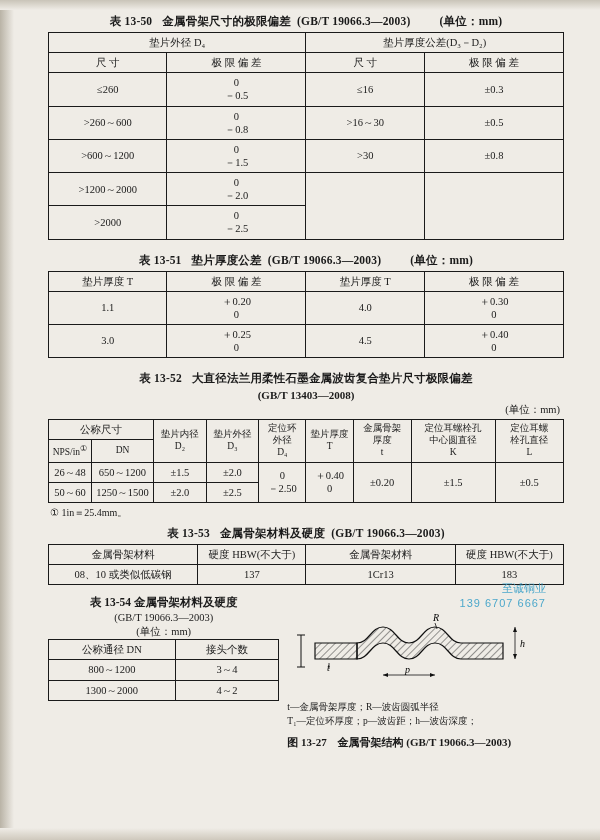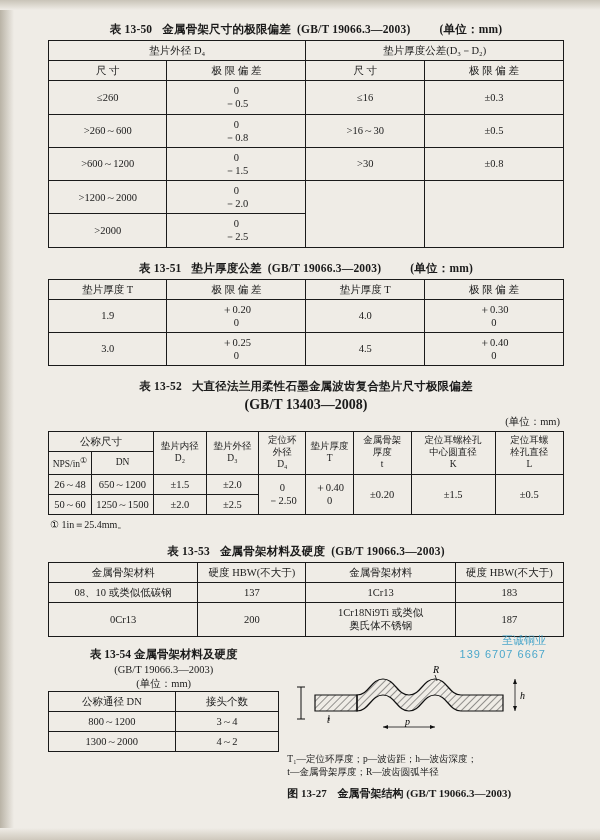--- a/index.html
+++ b/index.html
@@ -38,21 +38,21 @@
   .content {
     position: absolute;
     left: 48px;
     top: 10px;
     width: 516px;
   }
   .tbl-title {
     text-align: center;
     font-weight: bold;
     font-size: 11.5px;
-    margin: 12px 0 3px 0;
+    margin: 4px 0 3px 0;
     letter-spacing: 0.2px;
   }
   .tbl-title .num { margin-right: 10px; }
   .tbl-title .name { margin-right: 6px; }
   .unit-line {
     text-align: right;
     font-size: 10.5px;
     margin: 1px 0 2px 0;
     padding-right: 4px;
   }
@@ -196,39 +196,39 @@
     </div>
     <table class="t">
       <tbody>
           <tr>
         <td style="width:23%">垫片厚度 T</td>
         <td style="width:27%">极 限 偏 差</td>
         <td style="width:23%">垫片厚度 T</td>
         <td style="width:27%">极 限 偏 差</td>
       </tr>
       <tr>
-        <td>1.9</td>
+        <td>1.1</td>
         <td class="two-line"><span>＋0.20<br>0</span></td>
         <td>4.0</td>
         <td class="two-line"><span>＋0.30<br>0</span></td>
       </tr>
       <tr>
         <td>3.0</td>
         <td class="two-line"><span>＋0.25<br>0</span></td>
         <td>4.5</td>
         <td class="two-line"><span>＋0.40<br>0</span></td>
       </tr>
     </tbody>
       </table>
 
     <div class="sec"></div>
     <div class="tbl-title">
       <span class="num">表 13-52</span><span>大直径法兰用柔性石墨金属波齿复合垫片尺寸极限偏差</span>
     </div>
-    <div style="text-align:center;font-size:14px;font-weight:bold;margin-bottom:2px">(GB/T 13403—2008)</div>
+    <div style="text-align:center;font-size:11px;font-weight:bold;margin-bottom:2px">(GB/T 13403—2008)</div>
     <div class="unit-line">(单位：mm)</div>
     <table class="t">
       <tbody>
           <tr>
         <td colspan="2" style="width:20%">公称尺寸</td>
         <td rowspan="2" style="width:10%" class="small"><span>垫片内径<br>D₂</span></td>
         <td rowspan="2" style="width:10%" class="small"><span>垫片外径<br>D₃</span></td>
         <td rowspan="2" style="width:9%" class="small"><span>定位环<br>外径<br>D₄</span></td>
         <td rowspan="2" style="width:9%" class="small"><span>垫片厚度<br>T</span></td>
         <td rowspan="2" style="width:11%" class="small"><span>金属骨架<br>厚度<br>t</span></td>
@@ -271,26 +271,20 @@
         <td style="width:21%">硬度 HBW(不大于)</td>
         <td style="width:29%">金属骨架材料</td>
         <td style="width:21%">硬度 HBW(不大于)</td>
       </tr>
       <tr>
         <td>08、10 或类似低碳钢</td>
         <td>137</td>
         <td>1Cr13</td>
         <td>183</td>
       </tr>
-      <tr>
-        <td>0Cr13</td>
-        <td>200</td>
-        <td class="two-line"><span>1Cr18Ni9Ti 或类似<br>奥氏体不锈钢</span></td>
-        <td>187</td>
-      </tr>
     </tbody>
       </table>
 
     <div class="bottom-wrap">
       <div class="bottom-left">
         <div class="title-54">
           <span class="num">表 13-54</span>
           <span>金属骨架材料及硬度</span>
         </div>
         <div class="subtitle-54">(GB/T 19066.3—2003)</div>
@@ -348,22 +342,22 @@
             <polygon points="96,62 101,60 101,64" fill="#111"></polygon>
             <polygon points="148,62 143,60 143,64" fill="#111"></polygon>
             <text x="118" y="60" font-size="10" font-family="'Liberation Serif',serif" font-style="italic">p</text>
 
             <text x="40" y="58" font-size="10" font-family="'Liberation Serif',serif" font-style="italic">t</text>
             <line x1="42" y1="50" x2="42" y2="56" stroke="#111" stroke-width="0.8"></line>
           </svg>
         </div>
 
         <div class="fig-legend">
+          <div>t—金属骨架厚度；R—波齿圆弧半径</div>
           <div>T₁—定位环厚度；p—波齿距；h—波齿深度；</div>
-          <div>t—金属骨架厚度；R—波齿圆弧半径</div>
         </div>
         <div class="fig-caption">
           <span>图 13-27</span>
           <span style="margin-left:8px">金属骨架结构</span>
           <span>(GB/T 19066.3—2003)</span>
         </div>
       </div>
     </div>
 
   </div>

